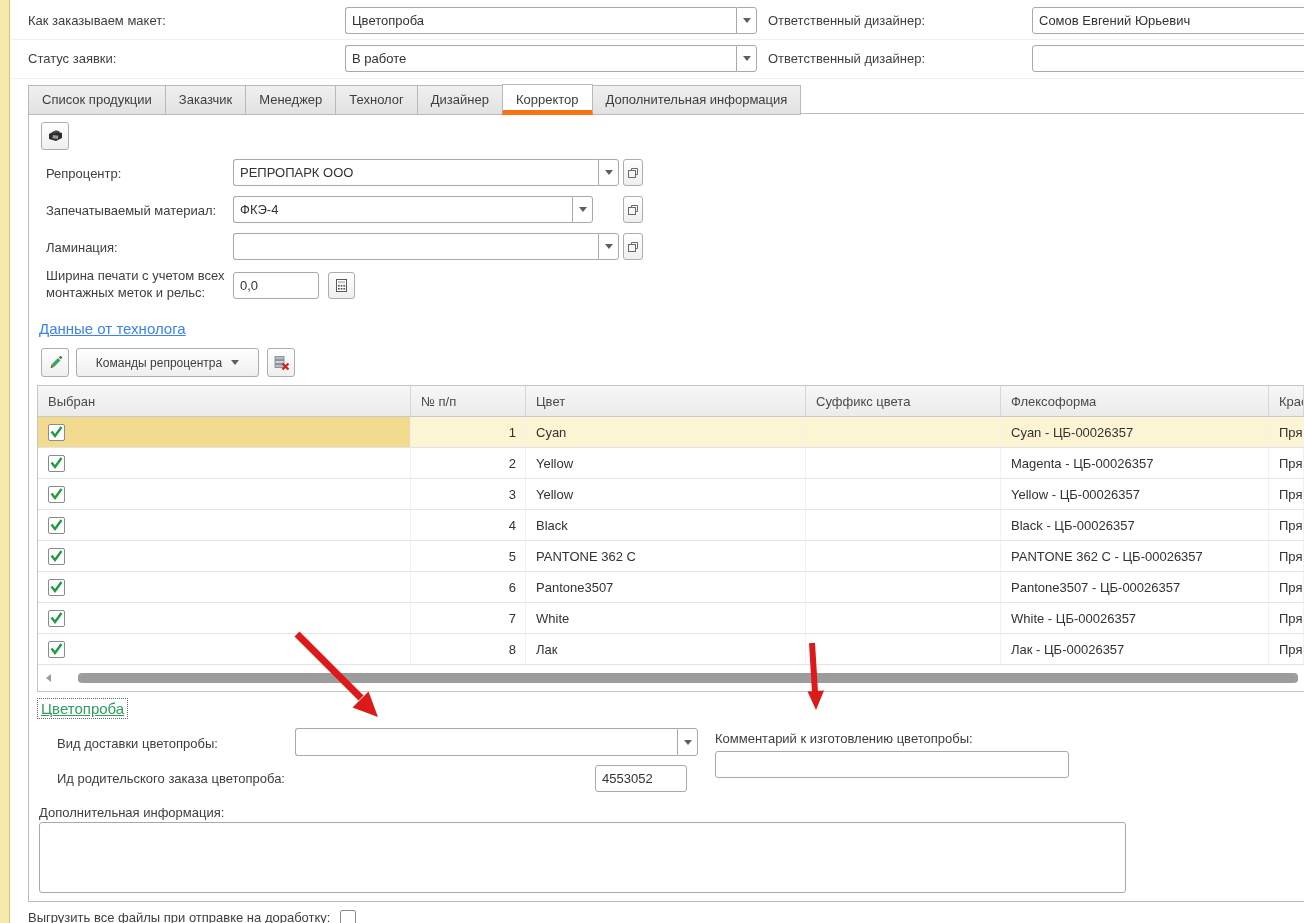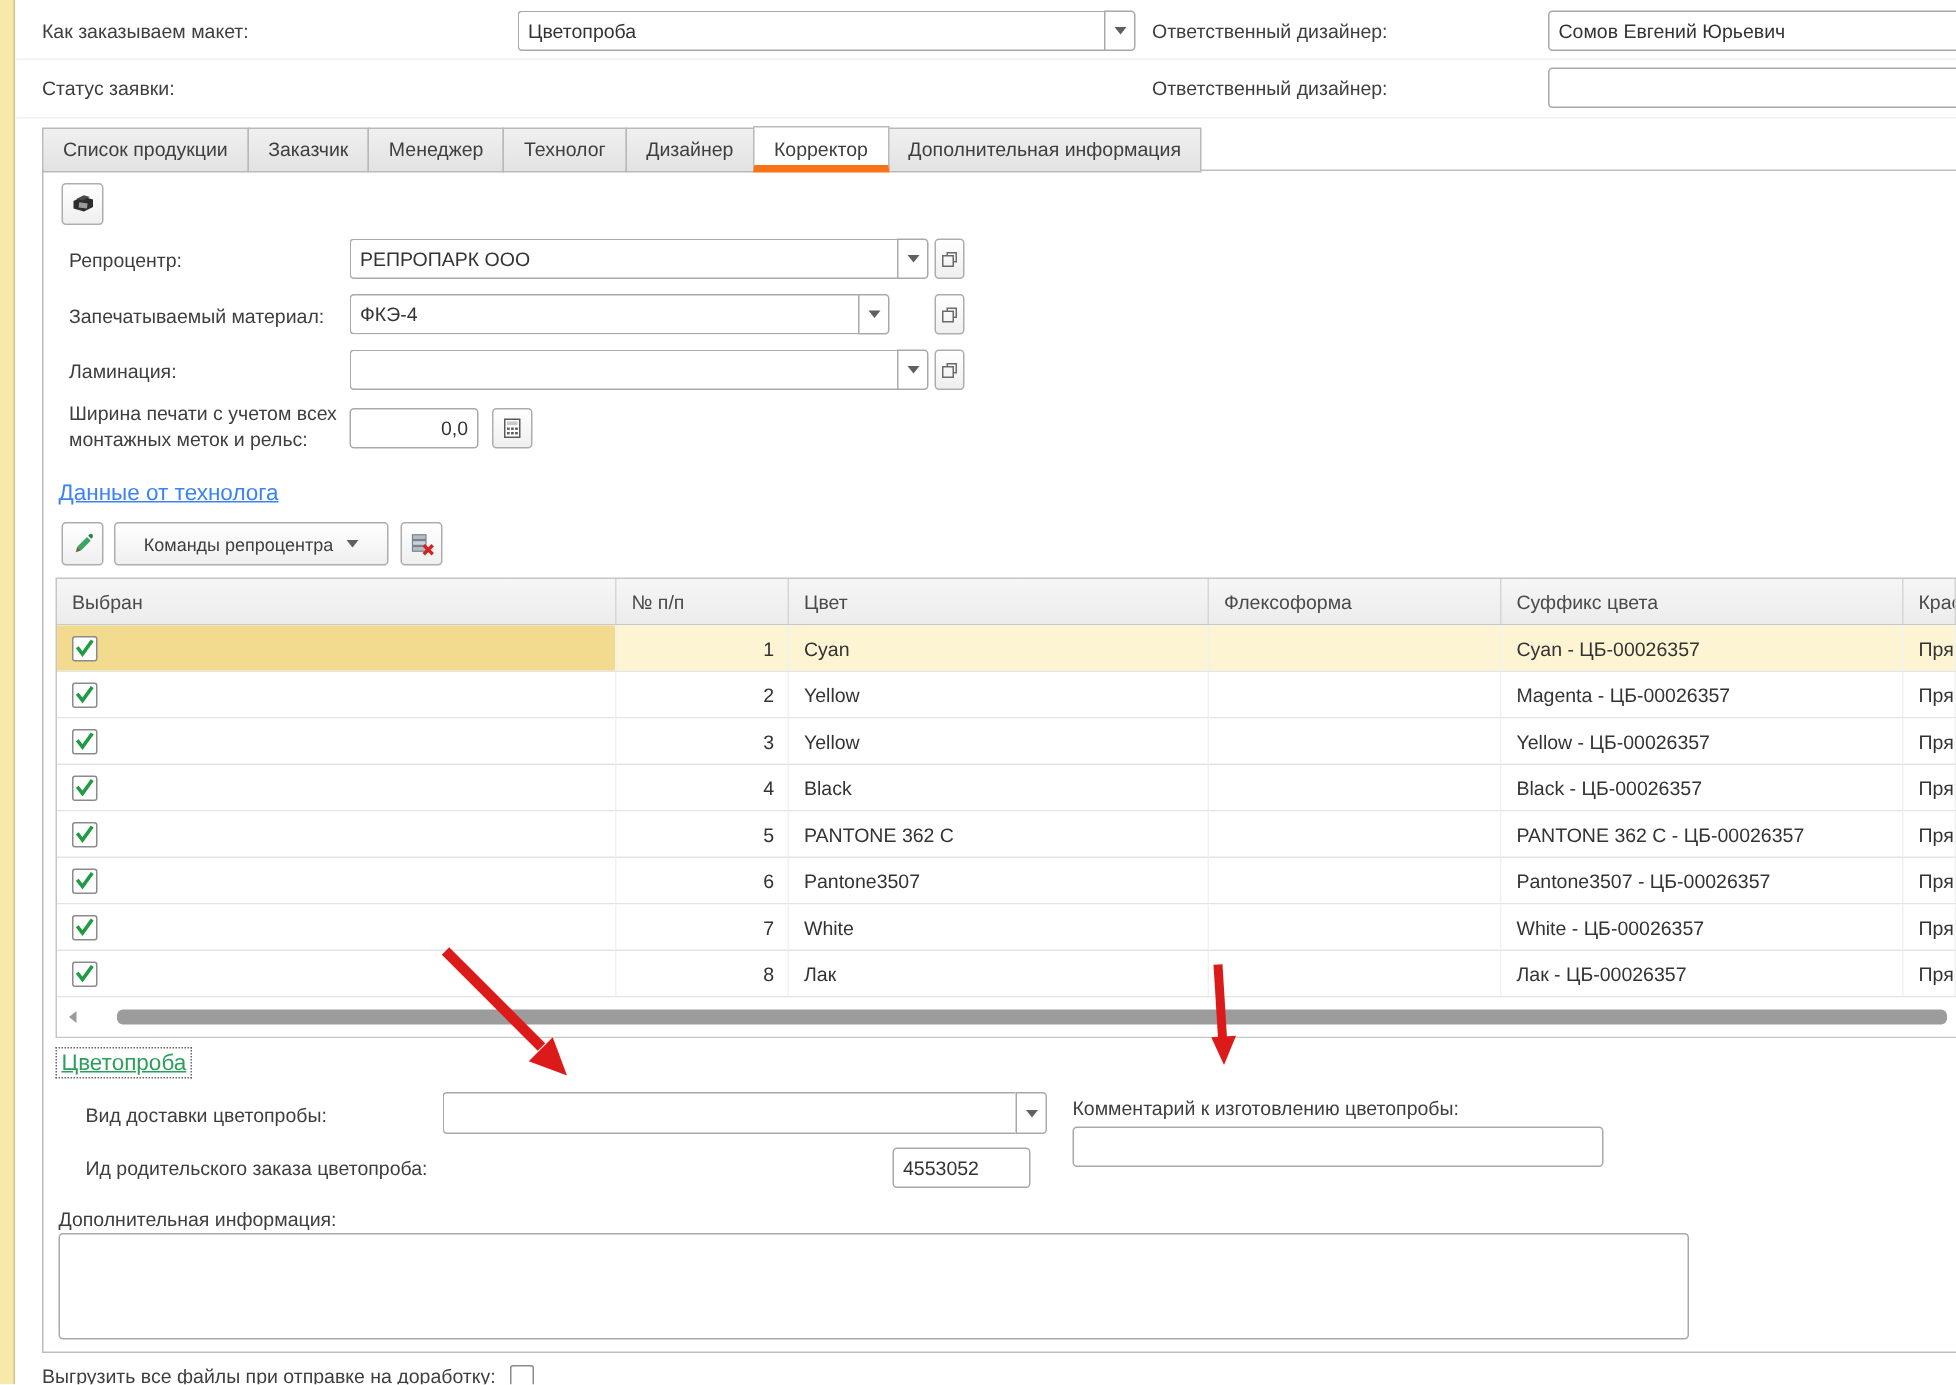--- a/index.html
+++ b/index.html
@@ -56,20 +56,26 @@
   <div class="combo" style="left:345px;top:7px;width:412px">
     <input class="combo-input" value="Цветопроба" style="">
     <div class="dd">
         <span class="tri"></span>
       </div>
   </div>
   <div class="lbl" style="left:768px;top:13px">Ответственный дизайнер:</div>
   <input class="input abs" style="left: 1032px; top: 7px; width: 280px;" value="Сомов Евгений Юрьевич">
 
   <div class="lbl" style="left:28px;top:51px">Статус заявки:</div>
+  <div class="combo" style="left:345px;top:45px;width:412px">
+    <input class="combo-input" value="В работе" style="">
+    <div class="dd">
+        <span class="tri"></span>
+      </div>
+  </div>
   <div class="lbl" style="left:768px;top:51px">Ответственный дизайнер:</div>
   <input class="input abs" style="left: 1032px; top: 45px; width: 280px;" value="">
 
   <div class="tabs">
       <div class="tab">Список продукции</div>
       <div class="tab">Заказчик</div>
       <div class="tab">Менеджер</div>
       <div class="tab">Технолог</div>
       <div class="tab">Дизайнер</div>
       <div class="tab active">Корректор</div>
@@ -122,21 +128,21 @@
         </div>
     </div>
     <div class="sq-btn" style="left:594px;top:119px;width:20px;height:27px">
       <svg width="12" height="12" viewBox="0 0 12 12">
         <rect x="1.5" y="3.5" width="7" height="7" fill="none" stroke="#6a6a6a"></rect>
         <path d="M4.5 3.5 V1.5 H10.5 V7.5 H8.5" fill="none" stroke="#6a6a6a"></path>
       </svg>
     </div>
 
     <div class="lbl" style="left:17px;top:153px;width:192px;white-space:normal;line-height:17px">Ширина печати с учетом всех монтажных меток и рельс:</div>
-    <input class="input abs" style="left: 204px; top: 158px; width: 86px; text-align: right;" value="0,0">
+    <input class="input abs" style="left: 204px; top: 158px; width: 86px; " value="0,0">
     <div class="sq-btn" style="left:299px;top:158px;width:27px;height:27px">
       <svg width="13" height="15" viewBox="0 0 13 15">
         <rect x="1.5" y="1.5" width="10" height="12" fill="#fff" stroke="#5a5a5a"></rect>
         <rect x="3" y="3" width="7" height="2.4" fill="#c9c9c9"></rect>
         <g fill="#5a5a5a">
           <rect x="3" y="7" width="1.8" height="1.6"></rect>
             <rect x="5.7" y="7" width="1.8" height="1.6"></rect>
             <rect x="8.4" y="7" width="1.8" height="1.6"></rect>
           <rect x="3" y="10" width="1.8" height="1.6"></rect>
             <rect x="5.7" y="10" width="1.8" height="1.6"></rect>
@@ -165,22 +171,22 @@
         <rect x="2" y="9.3" width="9" height="3.2" fill="#b5bcc4" stroke="#7c848d" stroke-width="0.8"></rect>
         <path d="M9.5 8.5 L15.5 14.5 M15.5 8.5 L9.5 14.5" stroke="#d42222" stroke-width="2.2"></path>
       </svg>
     </div>
 
     <div class="grid">
       <div class="gh">
           <div class="th c0">Выбран</div>
           <div class="th c1">№ п/п</div>
           <div class="th c2">Цвет</div>
+          <div class="th c3">Суффикс цвета</div>
           <div class="th c4">Флексоформа</div>
-          <div class="th c3">Суффикс цвета</div>
           <div class="th c5">Крас</div>
         </div>
       <div>
           <div class="trow sel">
             <div class="td c0">
               <span class="checkbox">
                 <svg width="13" height="12" viewBox="0 0 13 12">
                   <path d="M1.5 5.5 L5 10 L11.5 1" fill="none" stroke="#1f9c42" stroke-width="2.4"></path>
                 </svg>
               </span>

